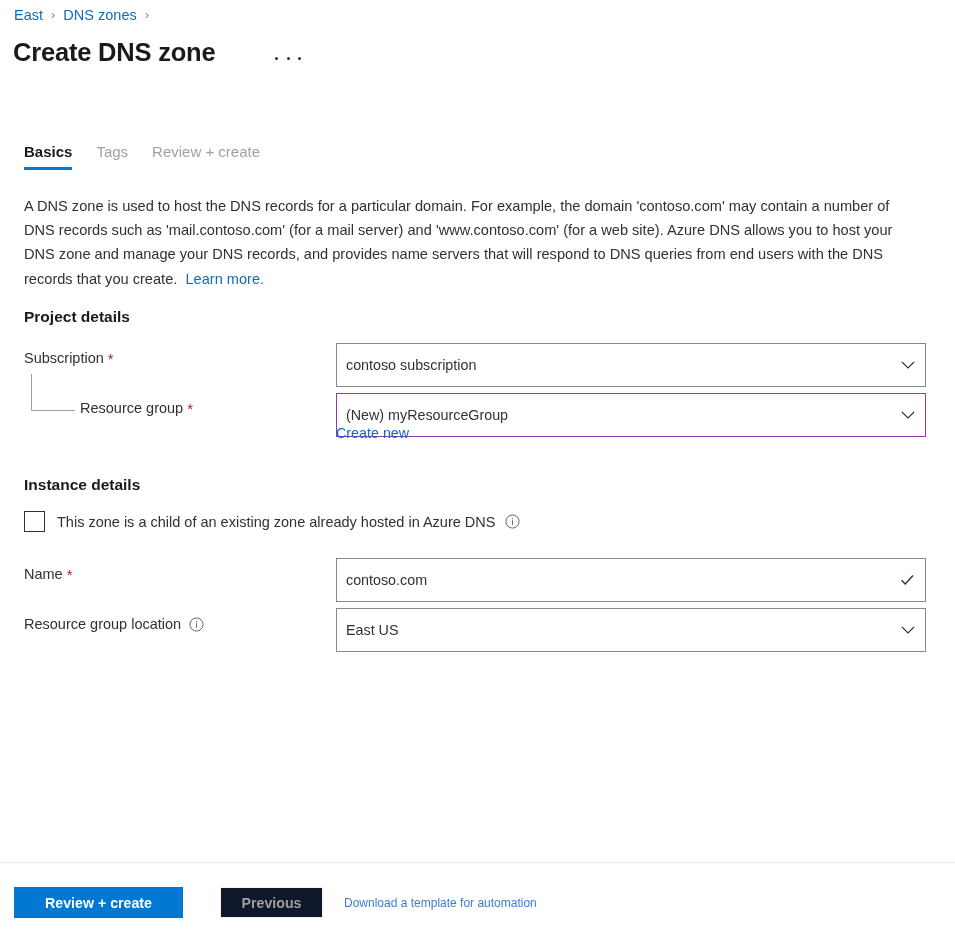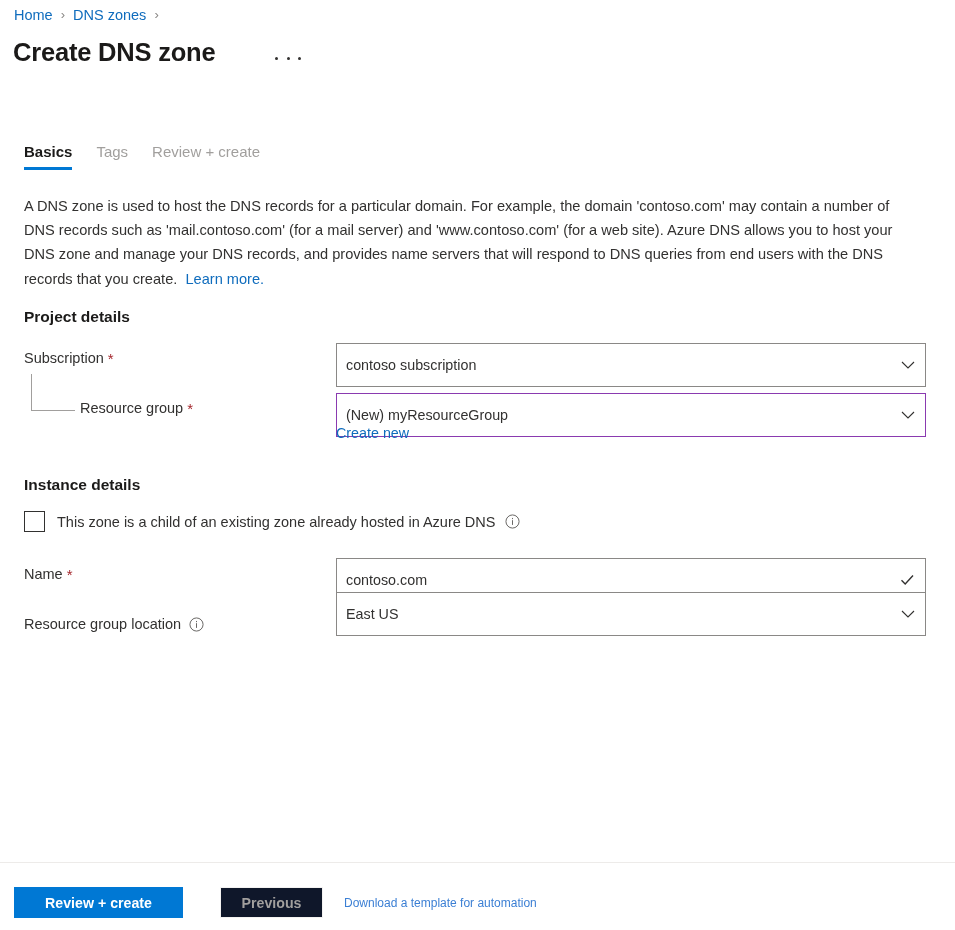--- a/index.html
+++ b/index.html
@@ -294,21 +294,21 @@
     color: #3b7fd4;
     text-decoration: none;
     white-space: nowrap;
     cursor: pointer;
   }
 </style>
 </head>
 <body>
 
 <div class="breadcrumb">
-  <a class="crumb-link">Home</a>
+  <a class="crumb-link">East</a>
   <span class="crumb-sep">›</span>
   <a class="crumb-link">DNS zones</a>
   <span class="crumb-sep">›</span>
 </div>
 
 <div class="page-title">Create DNS zone</div>
 <div class="title-ellipsis">
   <i></i>
     <i></i>
     <i></i>
@@ -383,21 +383,21 @@
 <div class="flabel" style="left:24px; top:616px;">
   <span>Resource group location</span>
   <span class="info-inline">
     <svg viewBox="0 0 16 16" width="15" height="15">
       <circle cx="8" cy="8" r="7" fill="none" stroke="#605e5c" stroke-width="1"></circle>
       <rect x="7.5" y="6.6" width="1" height="5" fill="#605e5c"></rect>
       <rect x="7.5" y="4.2" width="1" height="1.3" fill="#605e5c"></rect>
     </svg>
   </span>
 </div>
-<div class="field" style="top:592px;">
+<div class="field" style="top:608px;">
   <span class="val">East US</span>
   <span class="chev">
     <svg viewBox="0 0 16 16" width="16" height="16">
         <path d="M2 5 L8 11 L14 5" fill="none" stroke="#323130" stroke-width="1.1"></path>
       </svg>
   </span>
 </div>
 
 <div class="footer-rule"></div>
 <div class="footer">

